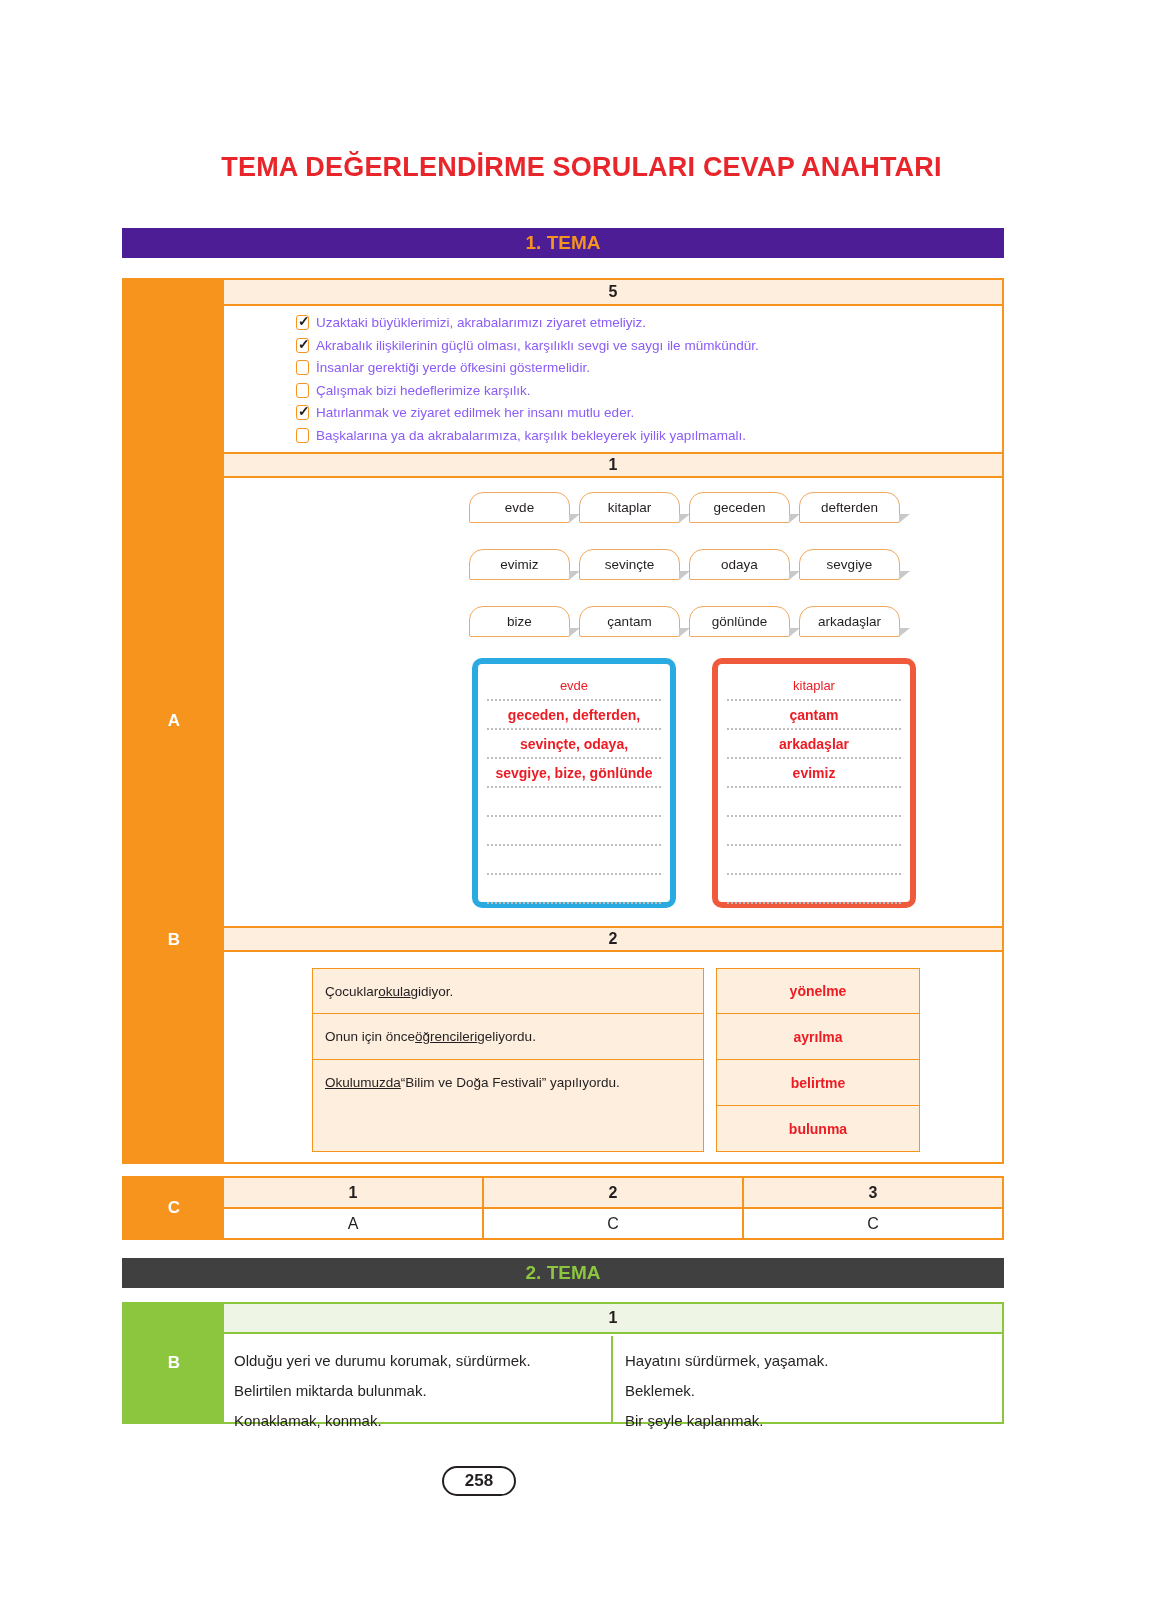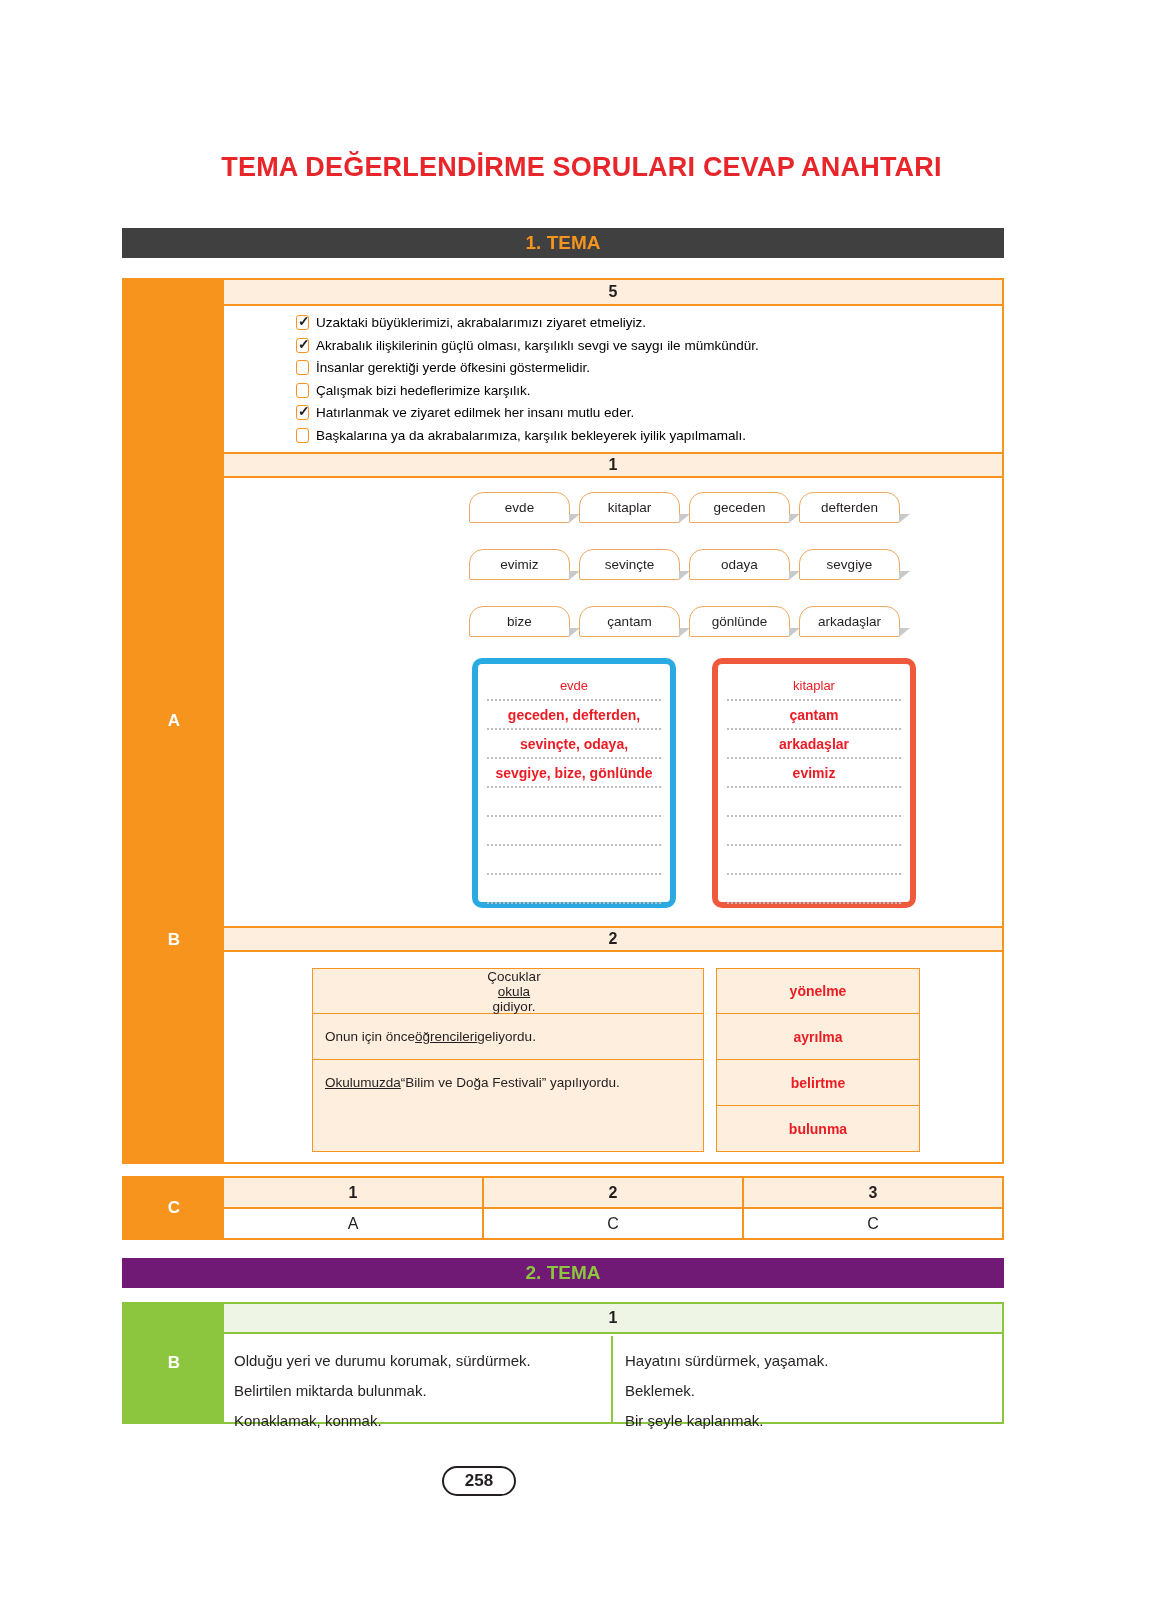--- a/index.html
+++ b/index.html
@@ -22,22 +22,22 @@
     color:#e8252a;
     font-size:27px; font-weight:bold; letter-spacing:.2px;
   }
 
   
   .theme-banner{
     position:absolute; left:122px; width:882px; height:30px;
     display:flex; align-items:center; justify-content:center;
     font-size:19px; font-weight:bold;
   }
-  .theme-banner.orange{ background:#404040; color:#f6941e; }
-  .theme-banner.green { background:#701a75; color:#8cc63f; }
+  .theme-banner.orange{ background:#4c1d95; color:#f6941e; }
+  .theme-banner.green { background:#404040; color:#8cc63f; }
 
   
   .block{
     position:absolute;
     border:2px solid #f6941e;
     background:#ffffff;
   }
   .block.green-b{ border-color:#8cc63f; }
 
   .letter-col{
@@ -70,21 +70,21 @@
     border:1.5px solid #f6941e; border-radius:3px;
     margin-right:7px; margin-top:1px;
     position:relative; background:#fff;
   }
   .chkbox.on::after{
     content:"✓";
     position:absolute; left:1px; top:-4px;
     font-size:14px; color:#231f20; font-weight:bold;
     line-height:18px;
   }
-  .chk-text{ font-size:13.5px; line-height:17px; color:#000000; white-space:nowrap; }
+  .chk-text{ font-size:13.5px; line-height:17px; color:#8b5cf6; white-space:nowrap; }
 
   
   .card{
     position:absolute;
     width:101px; height:31px;
     border:1px solid #f0a860;
     border-top-left-radius:14px; border-top-right-radius:14px;
     border-bottom-left-radius:2px; border-bottom-right-radius:2px;
     background:#ffffff;
     display:flex; align-items:center; justify-content:center;
@@ -273,21 +273,21 @@
         <div class="noteline bold">evimiz</div>
         <div class="noteline"></div>
         <div class="noteline"></div>
         <div class="noteline"></div>
         <div class="noteline"></div>
       </div>
 
       <div class="qbar" style="top:646px; height:26px;">2</div>
 
       <div class="mt-left" style="left:88px; top:688px; width:392px; height:184px;">
-        <div class="mt-cell" style="height:45px;flex-direction:column;">
+        <div class="mt-cell" style="height:45px;">
           <span>Çocuklar </span>
             <u>okula</u>
             <span> gidiyor.</span>
         </div>
         <div class="mt-cell" style="height:46px;">
           <span>Onun için önce </span>
             <u>öğrencileri</u>
             <span> geliyordu.</span>
         </div>
         <div class="mt-cell" style="height:45px;">

